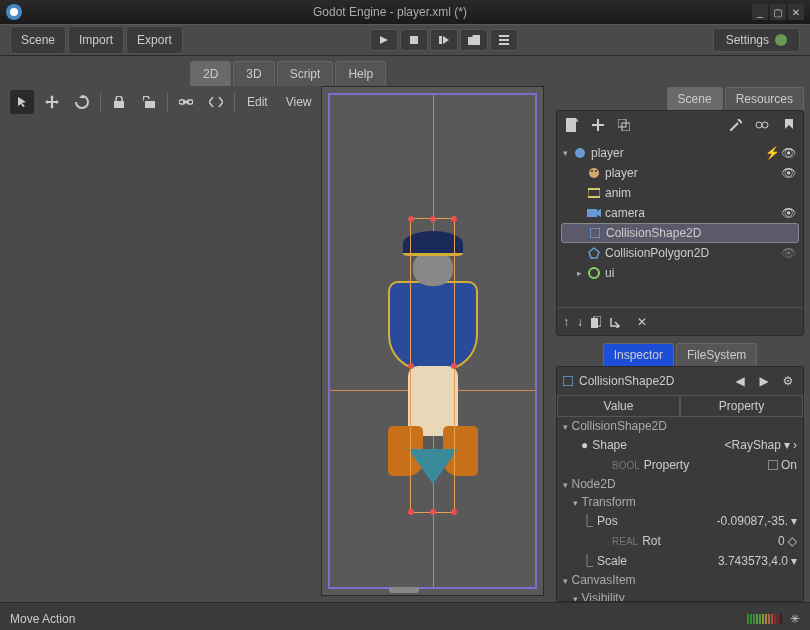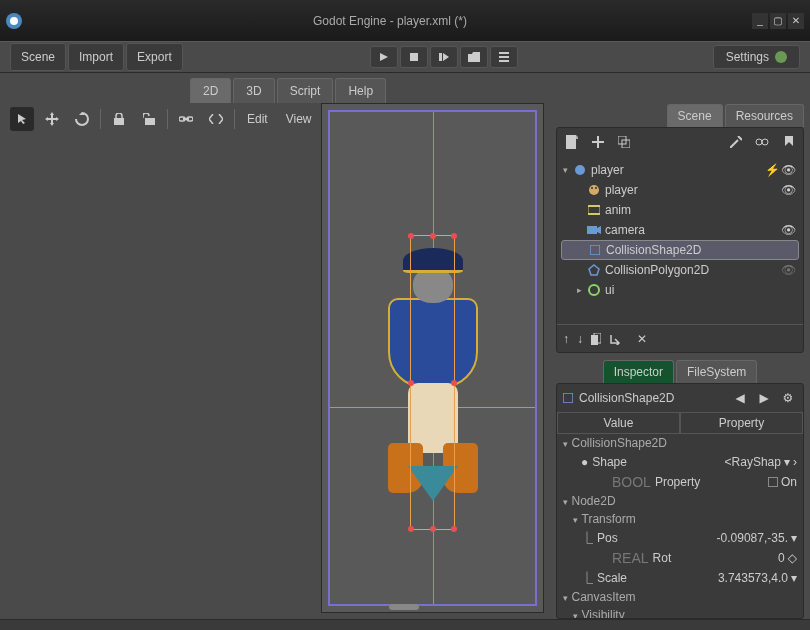--- a/index.html
+++ b/index.html
@@ -1,17 +1,17 @@
 <!DOCTYPE html>
 <html><head>
 <meta charset="utf-8">
 <style>
 * { margin:0; padding:0; box-sizing:border-box; font-family:Arial,sans-serif; font-size:12px; color:#cccccc; }
 body { background:#1a1a1a; width:810px; height:630px; overflow:hidden; }
-.titlebar { height:41px; background:linear-gradient(#2a2a2a,#1a1a1a); display:flex; align-items:center; padding:0 6px; }
+.titlebar { height:24px; background:linear-gradient(#2a2a2a,#1a1a1a); display:flex; align-items:center; padding:0 6px; }
 .titlebar .logo { width:16px; height:16px; background:#4a88c0; border-radius:50%; display:flex; align-items:center; justify-content:center; margin-right:6px; }
 .titlebar .title { flex:1; text-align:center; color:#aaa; }
 .titlebar .wbtns { display:flex; gap:2px; }
 .titlebar .wbtn { width:16px; height:16px; background:#333; display:flex; align-items:center; justify-content:center; font-size:10px; cursor:pointer; }
 .menubar { height:32px; background:#4a4a4a; display:flex; align-items:center; padding:0 10px; border-top:1px solid #5a5a5a; border-bottom:1px solid #2a2a2a; }
 .menubar .mitem { padding:6px 10px; cursor:pointer; background:#3a3a3a; border:1px solid #555; border-radius:3px; margin-right:2px; }
 .menubar .spacer { flex:1; }
 .menubar .pbtns { display:flex; gap:2px; }
 .menubar .pbtn { width:28px; height:22px; background:#3a3a3a; border:1px solid #555; border-radius:3px; display:flex; align-items:center; justify-content:center; cursor:pointer; }
 .menubar .settings { margin-left:10px; padding:4px 12px; background:#3a3a3a; border:1px solid #555; border-radius:3px; cursor:pointer; display:flex; align-items:center; gap:6px; }
@@ -53,37 +53,37 @@
 .tnode { display:flex; align-items:center; height:20px; padding:0 2px; cursor:pointer; }
 .tnode.sel { background:#5a5a6a; border:1px solid #888; border-radius:3px; }
 .tnode .indent { width:14px; display:inline-block; }
 .tnode .tog { width:10px; font-size:9px; color:#aaa; }
 .tnode .ico { width:14px; height:14px; margin-right:4px; display:flex; align-items:center; justify-content:center; }
 .tnode .lbl { flex:1; }
 .tnode .eye { width:16px; cursor:pointer; }
 .treetools { height:28px; display:flex; align-items:center; padding:0 6px; gap:8px; border-top:1px solid #555; }
 .itabs { display:flex; justify-content:center; height:24px; align-items:flex-end; margin-top:6px; }
 .itabs .itab { padding:4px 10px; background:#555; border:1px solid #666; border-bottom:none; border-radius:3px 3px 0 0; margin:0 1px; cursor:pointer; }
-.itabs .itab.active { background:#14532d; }
+.itabs .itab.active { background:#1d4ed8; }
 .insp { flex:1; display:flex; flex-direction:column; overflow:hidden; }
 .insphdr { height:28px; display:flex; align-items:center; padding:0 6px; gap:6px; }
 .insphdr .obj { flex:1; }
 .insphdr .nav { width:18px; cursor:pointer; text-align:center; }
 .propthdr { display:flex; height:22px; }
 .propthdr div { flex:1; text-align:center; background:#3a3a3a; border:1px solid #555; padding:3px; }
 .props { flex:1; overflow:auto; }
 .pgroup { padding:2px 6px; color:#aaa; cursor:pointer; }
 .pgroup::before { content:"▾"; margin-right:4px; font-size:9px; }
 .psub { padding:2px 6px 2px 16px; color:#aaa; }
 .psub::before { content:"▾"; margin-right:4px; font-size:9px; }
 .prow { display:flex; height:20px; align-items:center; padding:0 6px 0 24px; }
 .prow .pn { flex:1; display:flex; align-items:center; gap:4px; }
 .prow .pv { width:100px; text-align:center; display:flex; align-items:center; justify-content:flex-end; gap:3px; }
 .prow .chk { width:10px; height:10px; border:1px solid #888; display:inline-block; }
-.ptype { font-size:14px; color:#777;padding-left:31px; }
+.ptype { font-size:10px; color:#777;padding-left:31px; }
 .status { height:28px; background:#3a3a3a; border-top:1px solid #2a2a2a; display:flex; align-items:center; padding:16px 10px; }
 .status .smsg { flex:1; }
 .status .meter { display:flex; gap:1px; margin-right:8px; }
 .status .bar { width:2px; height:10px; }
 svg { display:block; }
 </style>
 </head>
 <body>
 
 <div class="titlebar">

